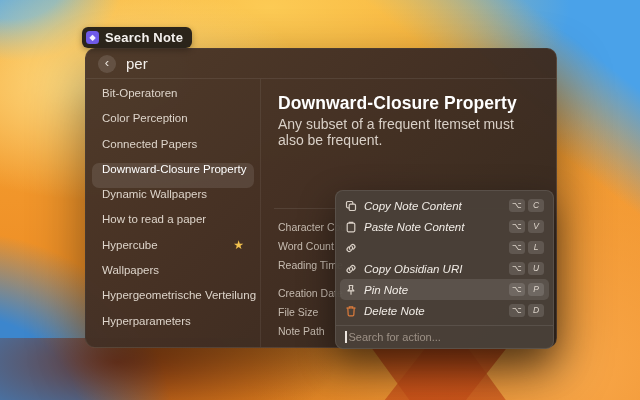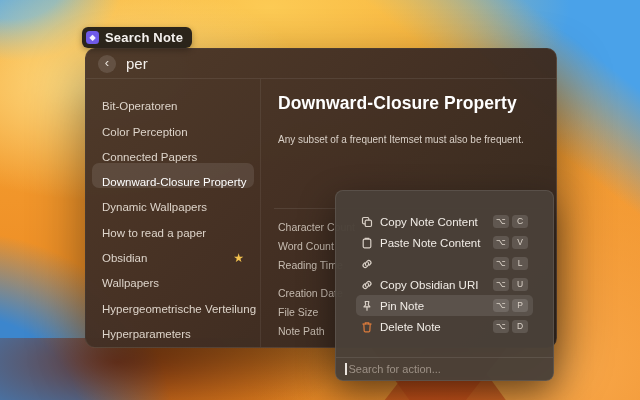--- a/index.html
+++ b/index.html
@@ -45,39 +45,39 @@
   .back-btn { width:18px; height:18px; border-radius:50%; background:rgba(255,255,255,.12);
     color:#e9e2da; display:flex; align-items:center; justify-content:center;
     font-size:13px; line-height:1; padding-bottom:2px; cursor:default; }
   .search-text { color:#f3efeb; font-size:15px; }
 
   .body { display:flex; height:269px; }
 
   
   .sidebar { width:175px; padding:8px 6px; border-right:1px solid rgba(255,255,255,.07);
     display:flex; flex-direction:column; }
-  .side-item { height:27px; display:flex; align-items:flex-end; padding:0 10px; gap:6px;
+  .side-item { height:27px; display:flex; align-items:flex-start; padding:0 10px; gap:6px;
     border-radius:7px; color:#ded5cb; font-size:11.5px; white-space:nowrap; }
   .side-item.selected { background:rgba(255,255,255,.1); color:#ffffff; }
   .star { margin-left:auto; color:#f2c14e; font-size:12px; line-height:1; }
 
   
   .detail { flex:1; padding:14px 18px 8px 17px; display:flex; flex-direction:column; }
   .note-title { color:#ffffff; font-size:17.5px; font-weight:700; letter-spacing:.1px; }
-  .note-subtitle { margin-top:20px; color:#d9d0c7; font-size:10px; }
+  .note-subtitle { margin-top:2px; color:#d9d0c7; font-size:14px; }
   .spacer { flex:1; }
   .meta-divider { height:1px; background:rgba(255,255,255,.09); margin:0 -4px 8px -4px; }
   .meta-row { height:19px; display:flex; align-items:center; color:#c7bcb1; font-size:10.5px; }
   .meta-gap { height:9px; }
 
   
   .menu { position:absolute; left:335px; top:190px; width:219px; z-index:3;
     background:rgba(73,64,56,.97); border:1px solid rgba(255,255,255,.09); border-radius:8px;
     box-shadow:0 14px 36px rgba(0,0,0,.45); overflow:hidden; }
-  .menu-items { padding:20px; }
+  .menu-items { padding:4px;font-style:italic; }
   .menu-item { height:21px; display:flex; align-items:center; gap:7px; padding:0 5px;
     border-radius:5px; color:#f1ece6; font-size:11.5px; }
   .menu-item.selected { background:rgba(255,255,255,.1); }
   .mi-icon { width:12px; height:12px; flex:0 0 12px; color:#d9d0c6; display:flex; }
   .mi-icon svg { width:12px; height:12px; }
   .mi-icon.danger { color:#dd7c3c; }
   .keys { margin-left:auto; display:flex; gap:3px; }
   .keycap { min-width:16px; height:13px; padding:0 3px; border-radius:3.5px;
     background:rgba(255,255,255,.13); color:#ddd4ca; font-size:8.5px; line-height:13px;
     text-align:center; }
@@ -121,21 +121,21 @@
       <div class="side-item selected">
         <span>Downward-Closure Property</span>
       </div>
       <div class="side-item">
         <span>Dynamic Wallpapers</span>
       </div>
       <div class="side-item">
         <span>How to read a paper</span>
       </div>
       <div class="side-item">
-        <span>Obsidian</span>
+        <span>Hypercube</span>
         <span class="star">★</span>
       </div>
       <div class="side-item">
         <span>Wallpapers</span>
       </div>
       <div class="side-item">
         <span>Hypergeometrische Verteilung</span>
       </div>
       <div class="side-item">
         <span>Hyperparameters</span>

